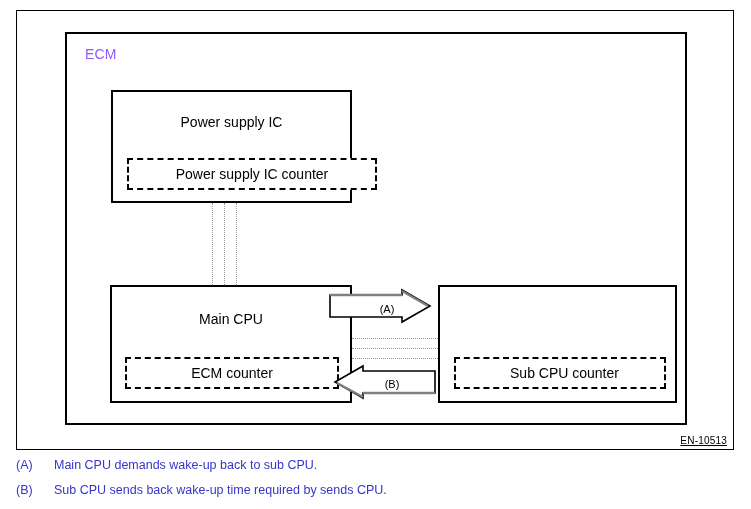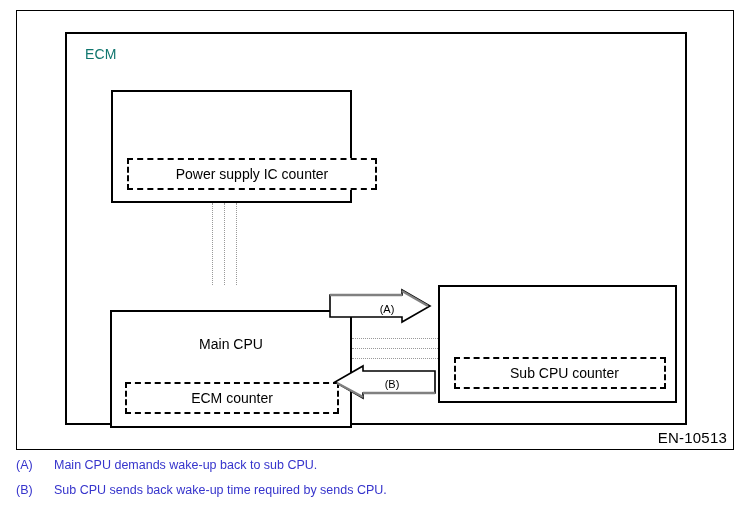--- a/index.html
+++ b/index.html
@@ -35,21 +35,21 @@
     width: 622px;
     height: 393px;
     border: 2px solid #000000;
     box-sizing: border-box;
   }
   #ecm-label {
     position: absolute;
     left: 18px;
     top: 12px;
     font-size: 14px;
-    color: #0f766e;
+    color: #8b5cf6;
     letter-spacing: 0.2px;
   }
 
   
   .block {
     position: absolute;
     border: 2px solid #000000;
     box-sizing: border-box;
     background: #ffffff;
   }
@@ -70,21 +70,21 @@
     background: #ffffff;
     display: flex;
     align-items: center;
     justify-content: center;
     font-size: 14px;
     color: #000000;
   }
 
   
   #power-supply-ic-block { left: 44px;  top: 56px;  width: 241px; height: 113px; }
-  #main-cpu-block        { left: 43px;  top: 251px; width: 242px; height: 118px; margin-top: 25px; }
+  #main-cpu-block        { left: 43px;  top: 251px; width: 242px; height: 118px; }
   #sub-cpu-block         { left: 371px; top: 251px; width: 239px; height: 118px; }
 
   #power-supply-ic-block .block-title { top: 22px; }
   #main-cpu-block .block-title        { top: 24px; }
   #sub-cpu-block .block-title         { top: 24px; }
 
   #power-supply-ic-counter { left: 14px; top: 66px; width: 250px; height: 32px; }
   #ecm-counter             { left: 13px; top: 70px; width: 214px; height: 32px; }
   #sub-cpu-counter         { left: 14px; top: 70px; width: 212px; height: 32px; padding-left: 9px; }
 
@@ -126,23 +126,24 @@
     width: 40px;
   }
   #arrow-a-label { left: 300px; top: 269px; }
   #arrow-b-label { left: 305px; top: 344px; }
 
   
   #figure-id {
     position: absolute;
     right: 6px;
     bottom: 3px;
-    font-size: 15px;
+    font-size: 10px;
     color: #000000;
     letter-spacing: 0.2px;
+    text-decoration: underline;
   }
 
   
   #legend {
     position: absolute;
     left: 16px;
     top: 458px;
     width: 718px;
     color: #3634cc;
     font-size: 12.5px;
@@ -161,20 +162,21 @@
 </head>
 <body>
 
 <div id="figure-frame">
 
   <div id="ecm-box">
 
     <div id="ecm-label">ECM</div>
 
     <div class="block" id="power-supply-ic-block">
+      <div class="block-title">Power supply IC</div>
       <div class="counter" id="power-supply-ic-counter">Power supply IC counter</div>
     </div>
 
     <div class="v-dotted" id="bus-line-1"></div>
     <div class="v-dotted" id="bus-line-2"></div>
     <div class="v-dotted" id="bus-line-3"></div>
 
     <div class="block" id="main-cpu-block">
       <div class="block-title">Main CPU</div>
       <div class="counter" id="ecm-counter">ECM counter</div>

